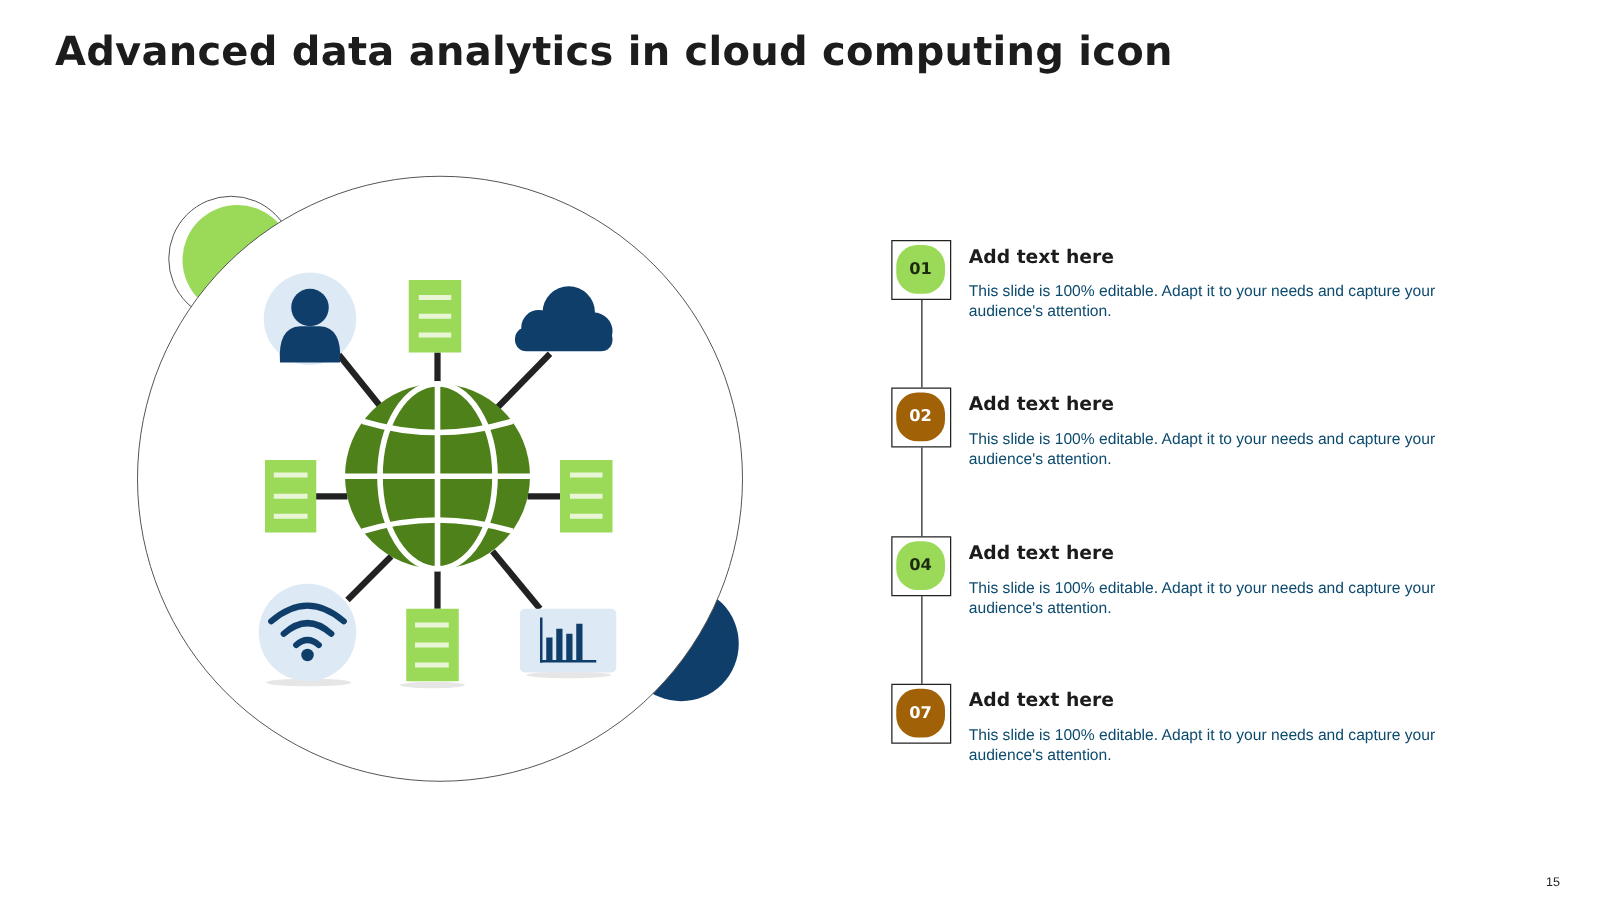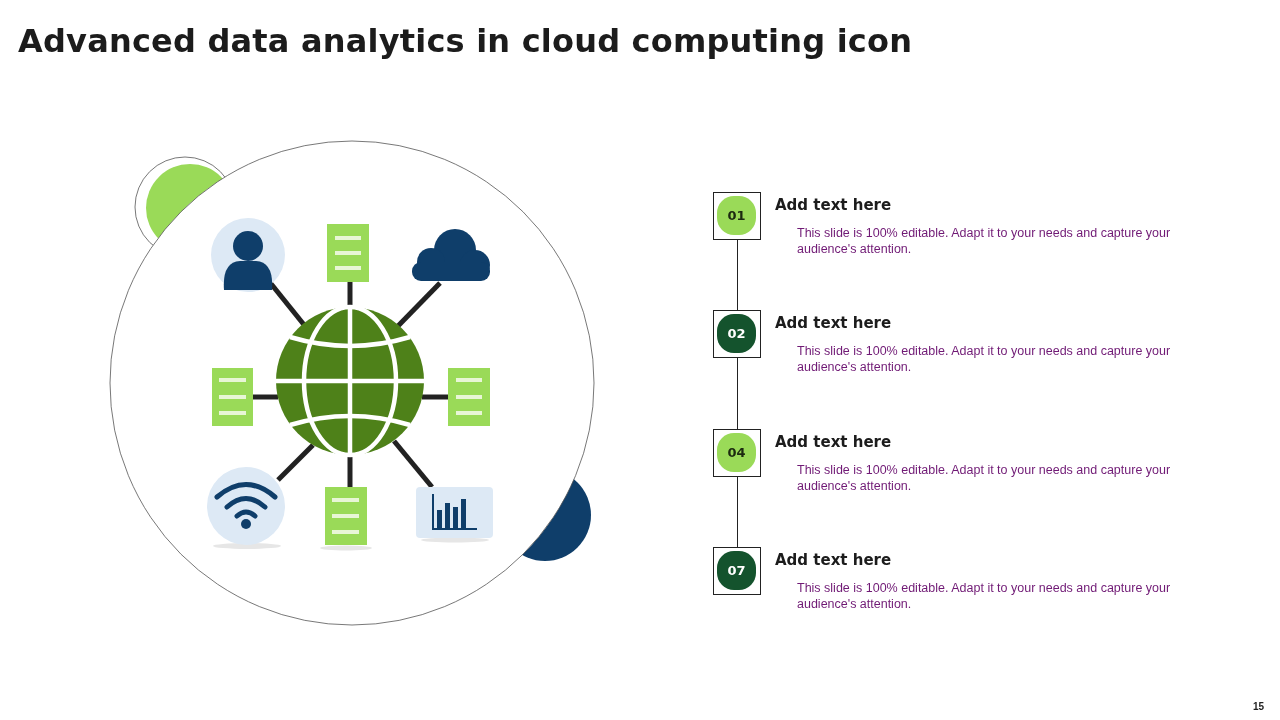--- a/index.html
+++ b/index.html
@@ -1,27 +1,27 @@
 <!DOCTYPE html>
 <html><head>
 <meta charset="utf-8">
 <style>
   html, body { margin:0; padding:0; background:#ffffff; }
   body { width:1280px; height:720px; position:relative; overflow:hidden; font-family:"Liberation Sans", sans-serif; }
-  .title { position:absolute; left:18px; top:22px; font-family:"DejaVu Sans", sans-serif; font-weight:bold; font-size:32px; color:#1c1c1c; letter-spacing:0.2px; margin:0; }
+  .title { position:absolute; left:44px; top:22px; font-family:"DejaVu Sans", sans-serif; font-weight:bold; font-size:32px; color:#1c1c1c; letter-spacing:0.2px; margin:0; }
   .illus { position:absolute; left:0; top:0; width:1280px; height:720px; }
   .timeline-line { position:absolute; left:737px; top:240px; width:1px; height:312px; background:#222; }
   .step { position:absolute; left:713px; width:460px; height:90px; }
   .badge { position:absolute; left:0; top:0; width:48px; height:48px; box-sizing:border-box; border:1.5px solid #222; background:#fff; }
   .badge-inner { position:absolute; left:3px; top:3px; width:39px; height:39px; display:flex; align-items:center; justify-content:center; font-family:"DejaVu Sans", sans-serif; font-weight:bold; font-size:13px;border-radius:17px; }
   .badge-green .badge-inner { background:#9ada58; color:#1c2a10; }
-  .badge-blue .badge-inner { background:#14532d; color:#fff;text-align:right; }
+  .badge-blue .badge-inner { background:#a16207; color:#fff;text-align:right; }
   .step-heading { position:absolute; left:62px; top:4px; font-family:"DejaVu Sans", sans-serif; font-weight:bold; font-size:15px; color:#1c1c1c; white-space:nowrap; }
-  .step-desc { position:absolute; left:62px; top:33px; width:380px; font-size:12.5px; line-height:16px; color:#701a75;margin-left:22px; }
-  .page-num { position:absolute; right:16px; top:701px; font-size:10px; color:#222;font-weight:bold; }
+  .step-desc { position:absolute; left:62px; top:33px; width:380px; font-size:12.5px; line-height:16px; color:#0c4a6e; }
+  .page-num { position:absolute; right:32px; top:701px; font-size:10px; color:#222; }
 </style>
 </head>
 <body>
 
 <h1 class="title">Advanced data analytics in cloud computing icon</h1>
 
 <svg class="illus" viewBox="0 0 1280 720" xmlns="http://www.w3.org/2000/svg">
 
   <g>
     <circle cx="185" cy="207" r="50" fill="#fff" stroke="#555" stroke-width="0.8"></circle>

